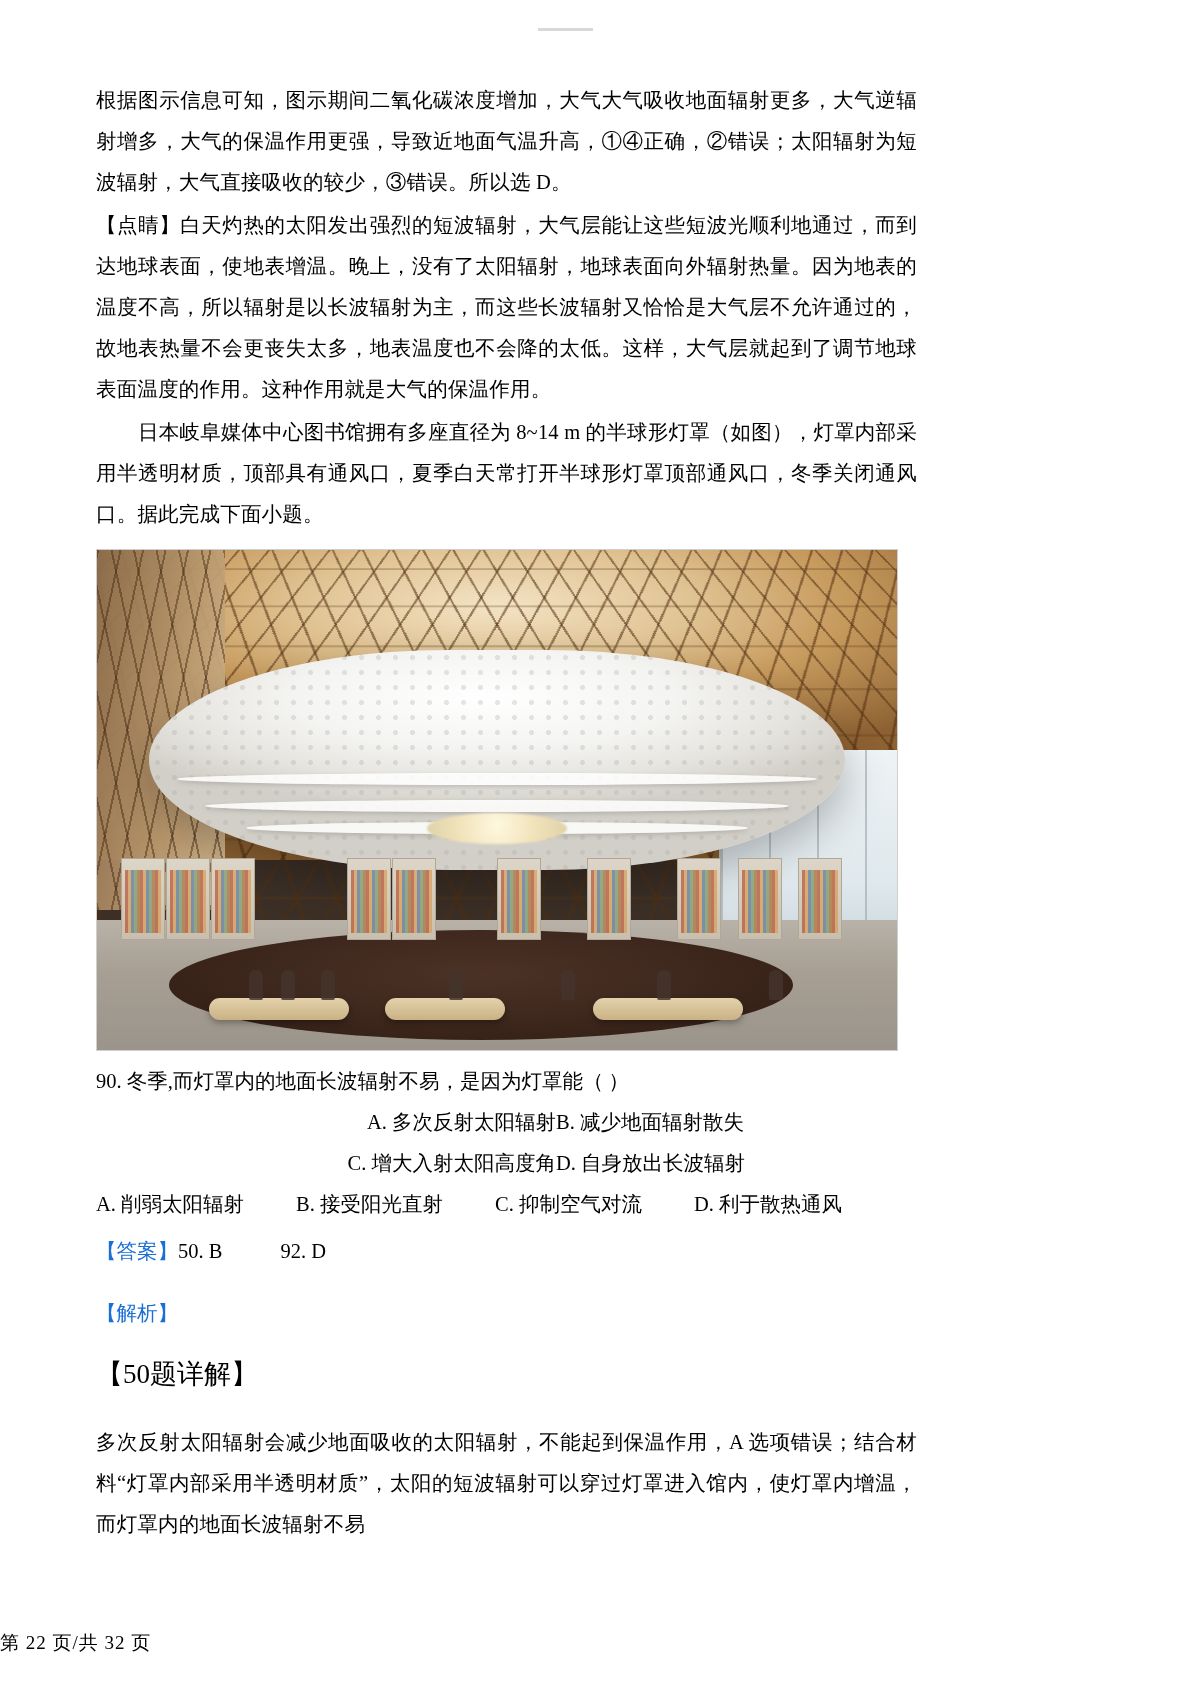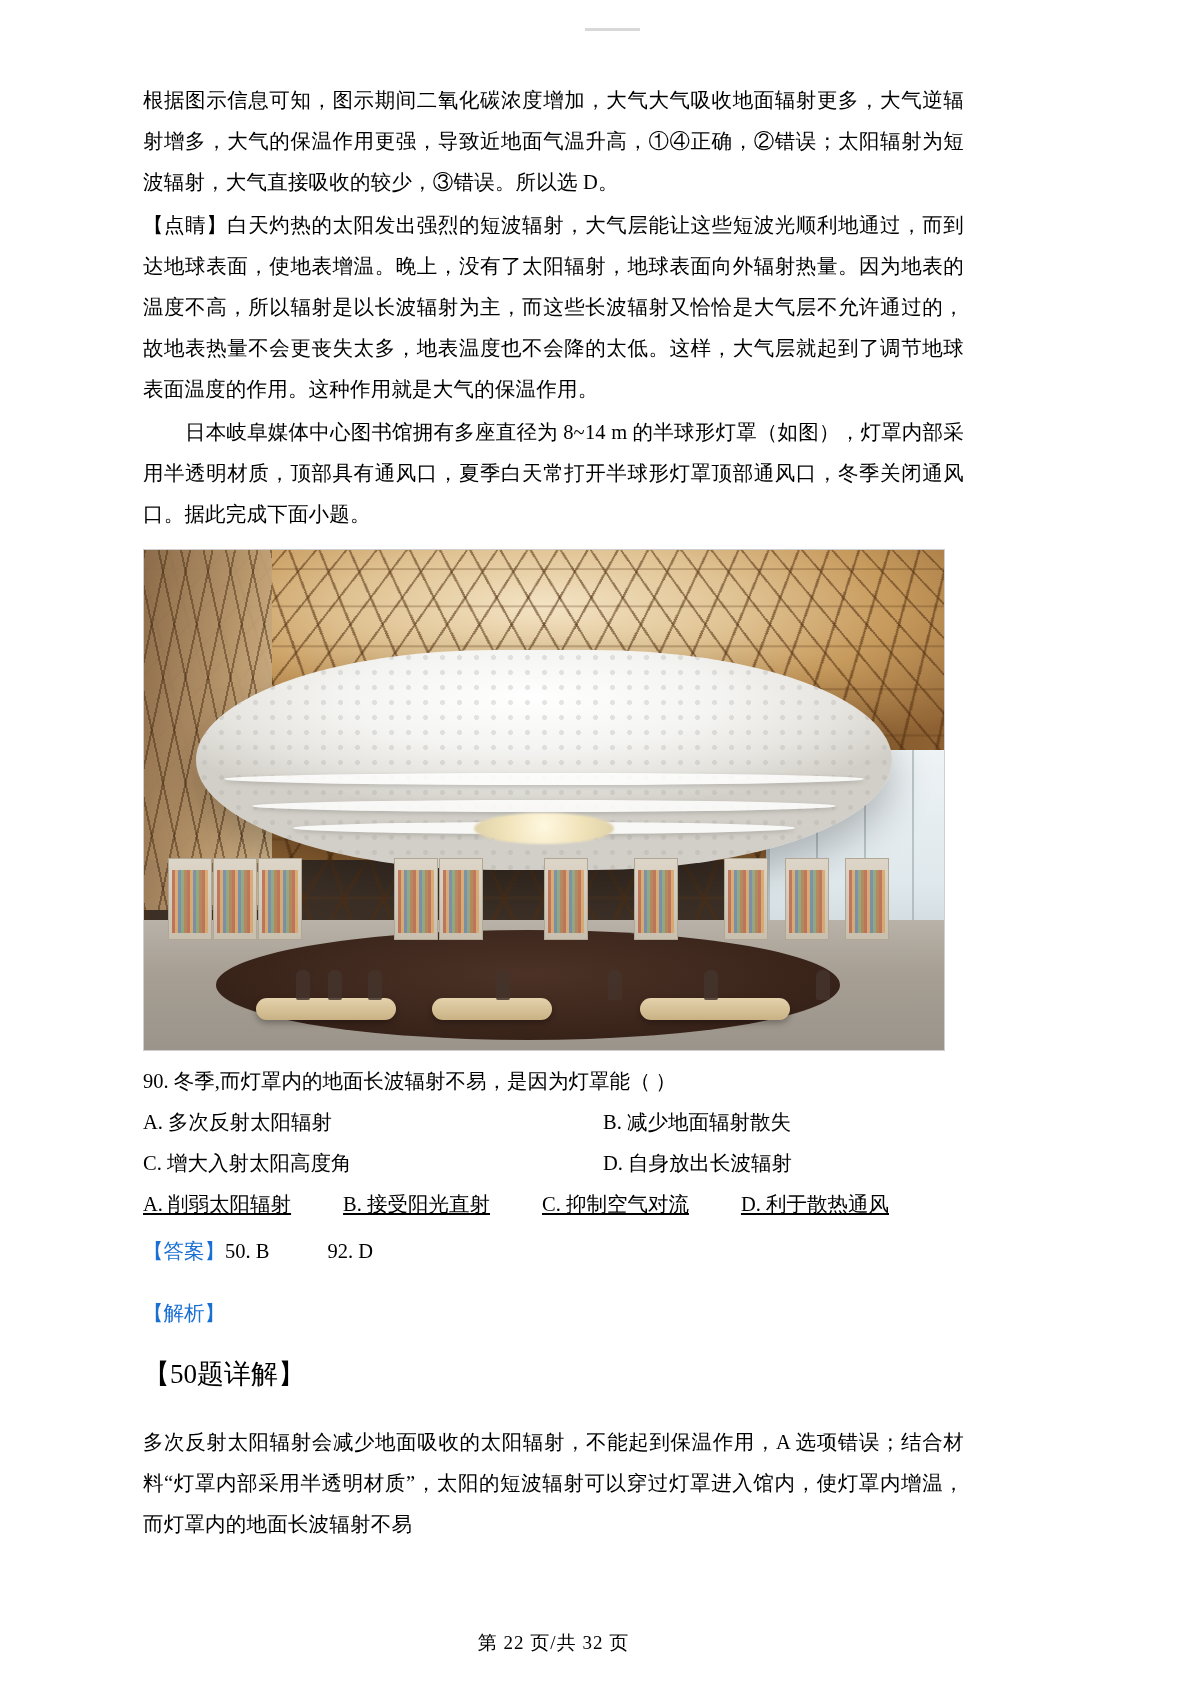--- a/index.html
+++ b/index.html
@@ -13,21 +13,20 @@
     font-family: "Liberation Serif", "DejaVu Serif", serif;
     color: #000000;
     position: relative;
   }
   .page {
     width: 1013px;
     min-height: 1698px;
     box-sizing: border-box;
     padding: 80px 96px 40px 96px;
     position: relative;
-    margin-left: 47px;
   }
   .para {
     font-size: 20.5px;
     line-height: 41px;
     text-align: justify;
     letter-spacing: 0.2px;
     margin: 0 0 2px 0;
   }
   .para.indent2 {
     text-indent: 42px;
@@ -173,44 +172,45 @@
   }
   .qline {
     font-size: 20.5px;
     line-height: 41px;
     margin: 6px 0 0 0;
   }
   .opts-2col {
     display: flex;
     font-size: 20.5px;
     line-height: 41px;
+    text-align: right;
   }
   .opts-2col > span:first-child { width: 460px; }
   .opts-4col {
     display: flex;
     font-size: 20.5px;
     line-height: 41px;
   }
-  .opts-4col > span { margin-right: 52px; text-decoration: underline; }
+  .opts-4col > span { margin-right: 52px; }
   .answer-line {
     font-size: 20.5px;
     line-height: 41px;
     margin-top: 6px;
   }
   .tag-blue { color: #1a6fd4; }
   .gap-a { display: inline-block; width: 58px; }
   .sub-head {
     font-size: 27px;
     line-height: 41px;
     margin-top: 4px;
   }
   .footer {
     position: absolute;
     left: 0; right: 0; bottom: 42px;
-    text-align: center;
+    text-align: left;
     font-size: 19px;
     letter-spacing: 1px;
   }
   .topbar-tick {
     position: absolute;
     top: 28px; right: 420px;
     width: 55px; height: 3px;
     background: #d8d8d8;
   }
 </style>

